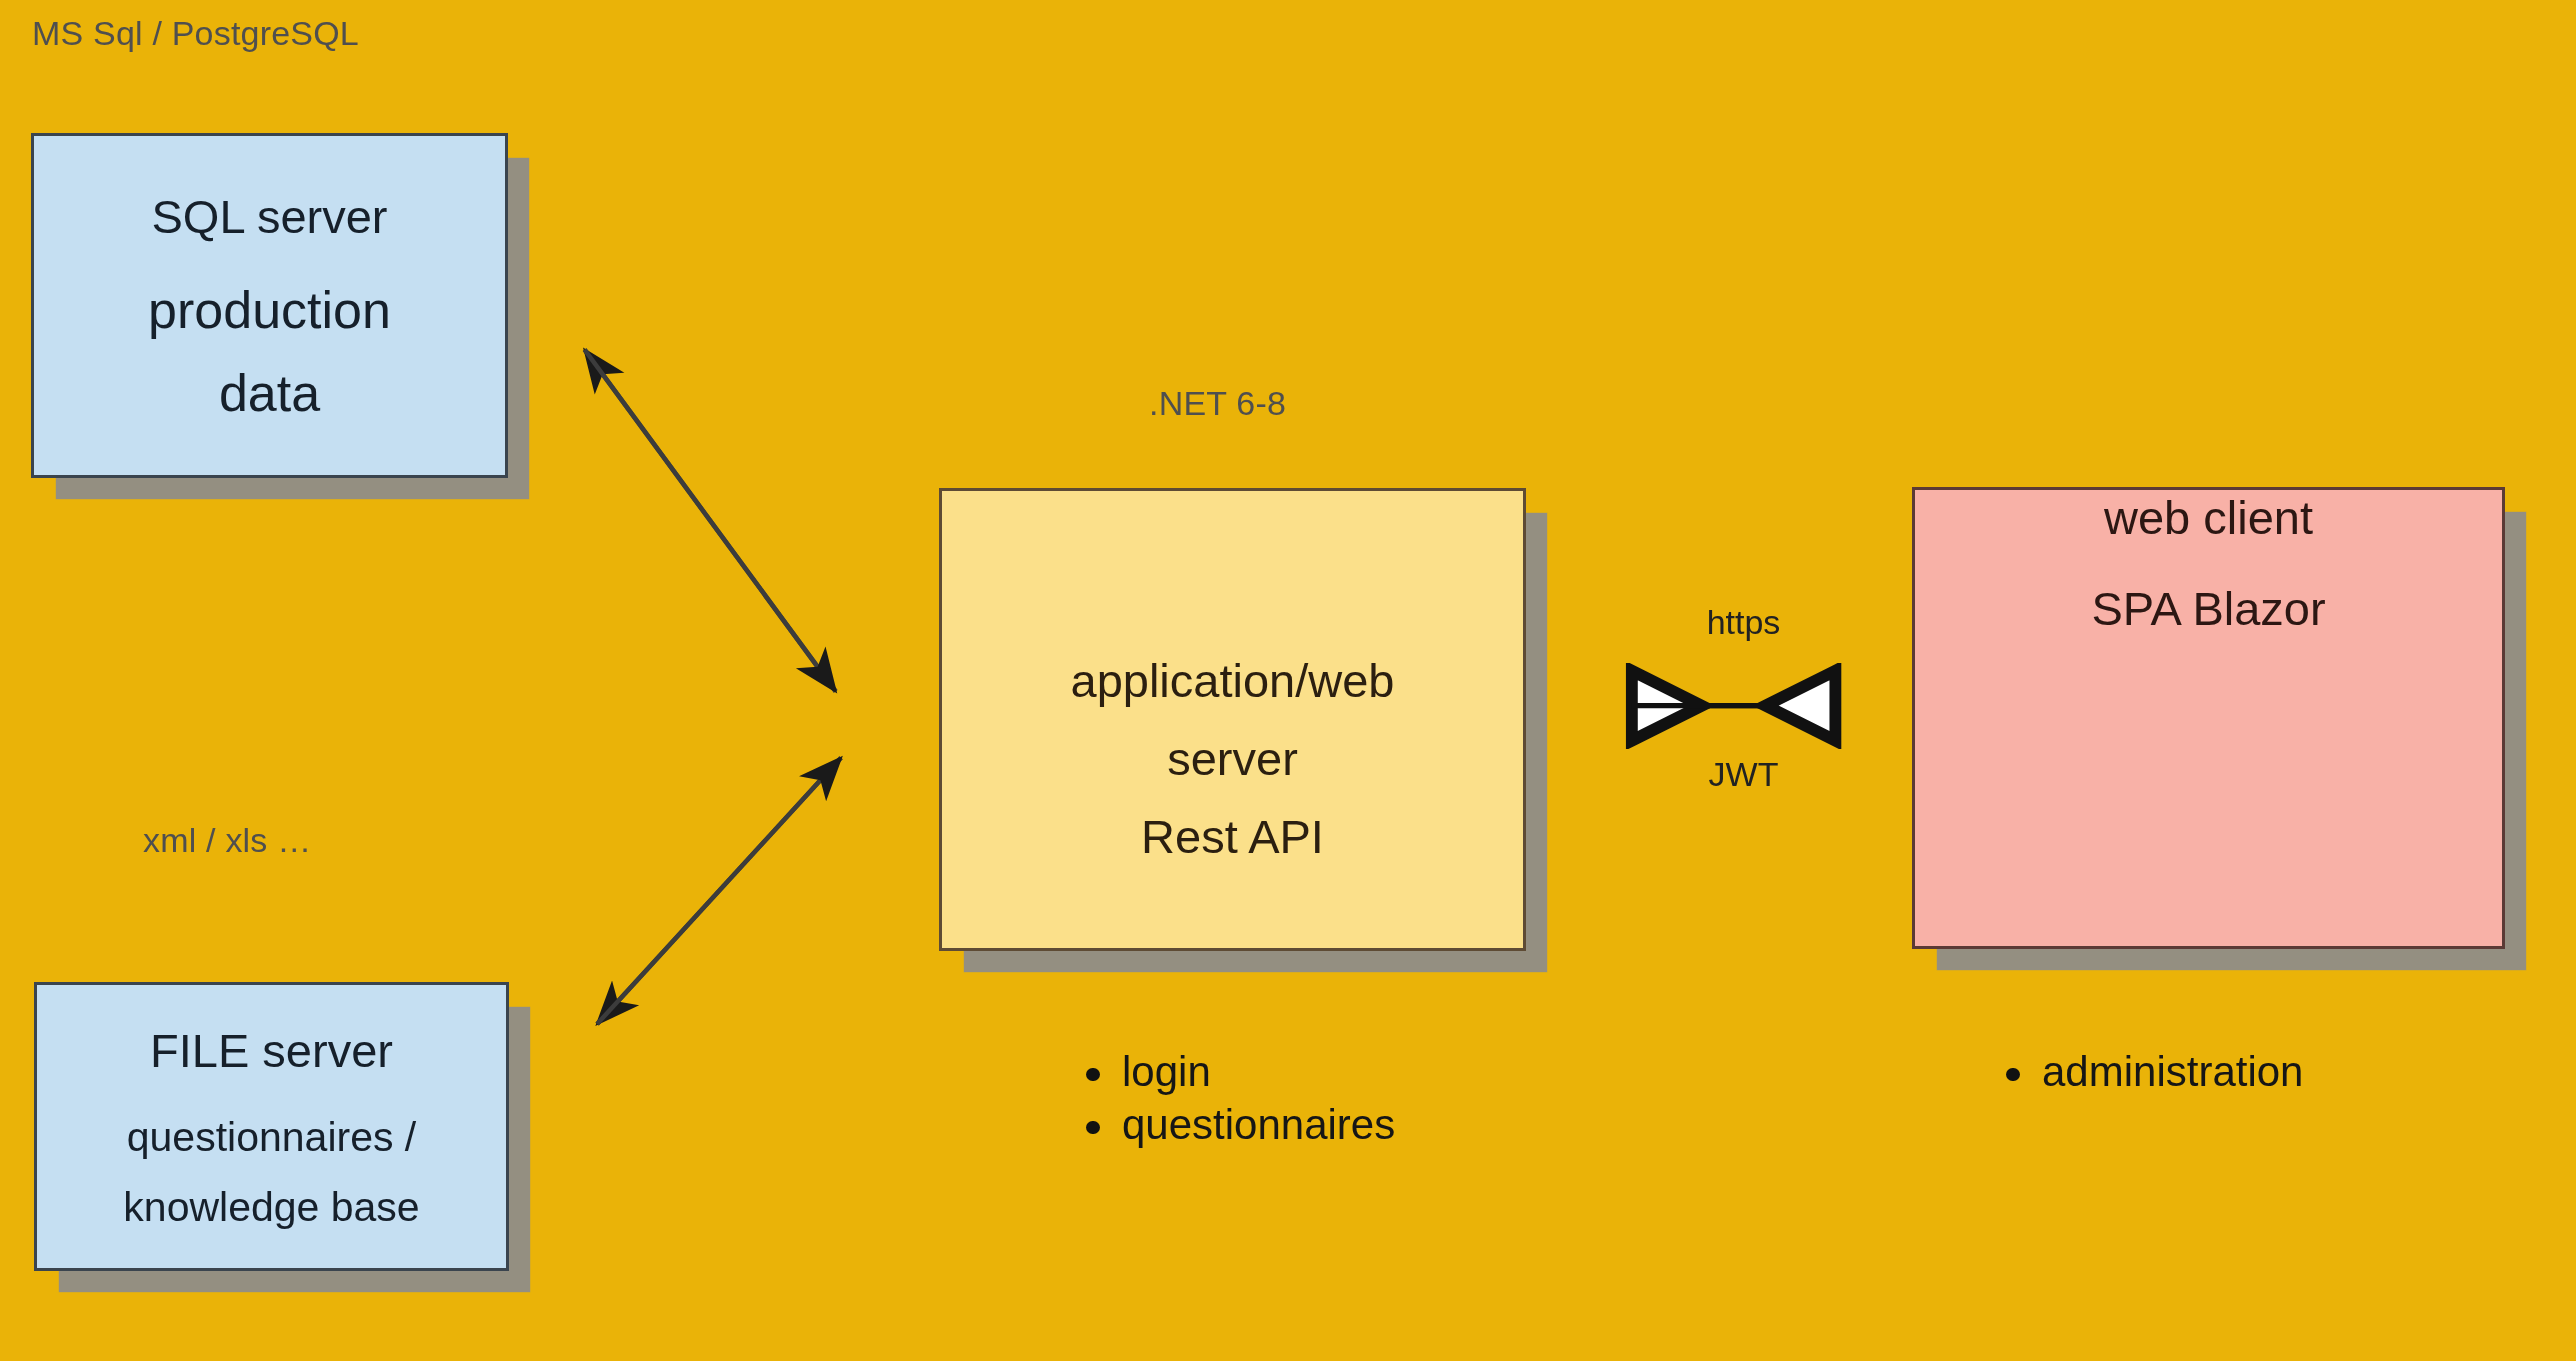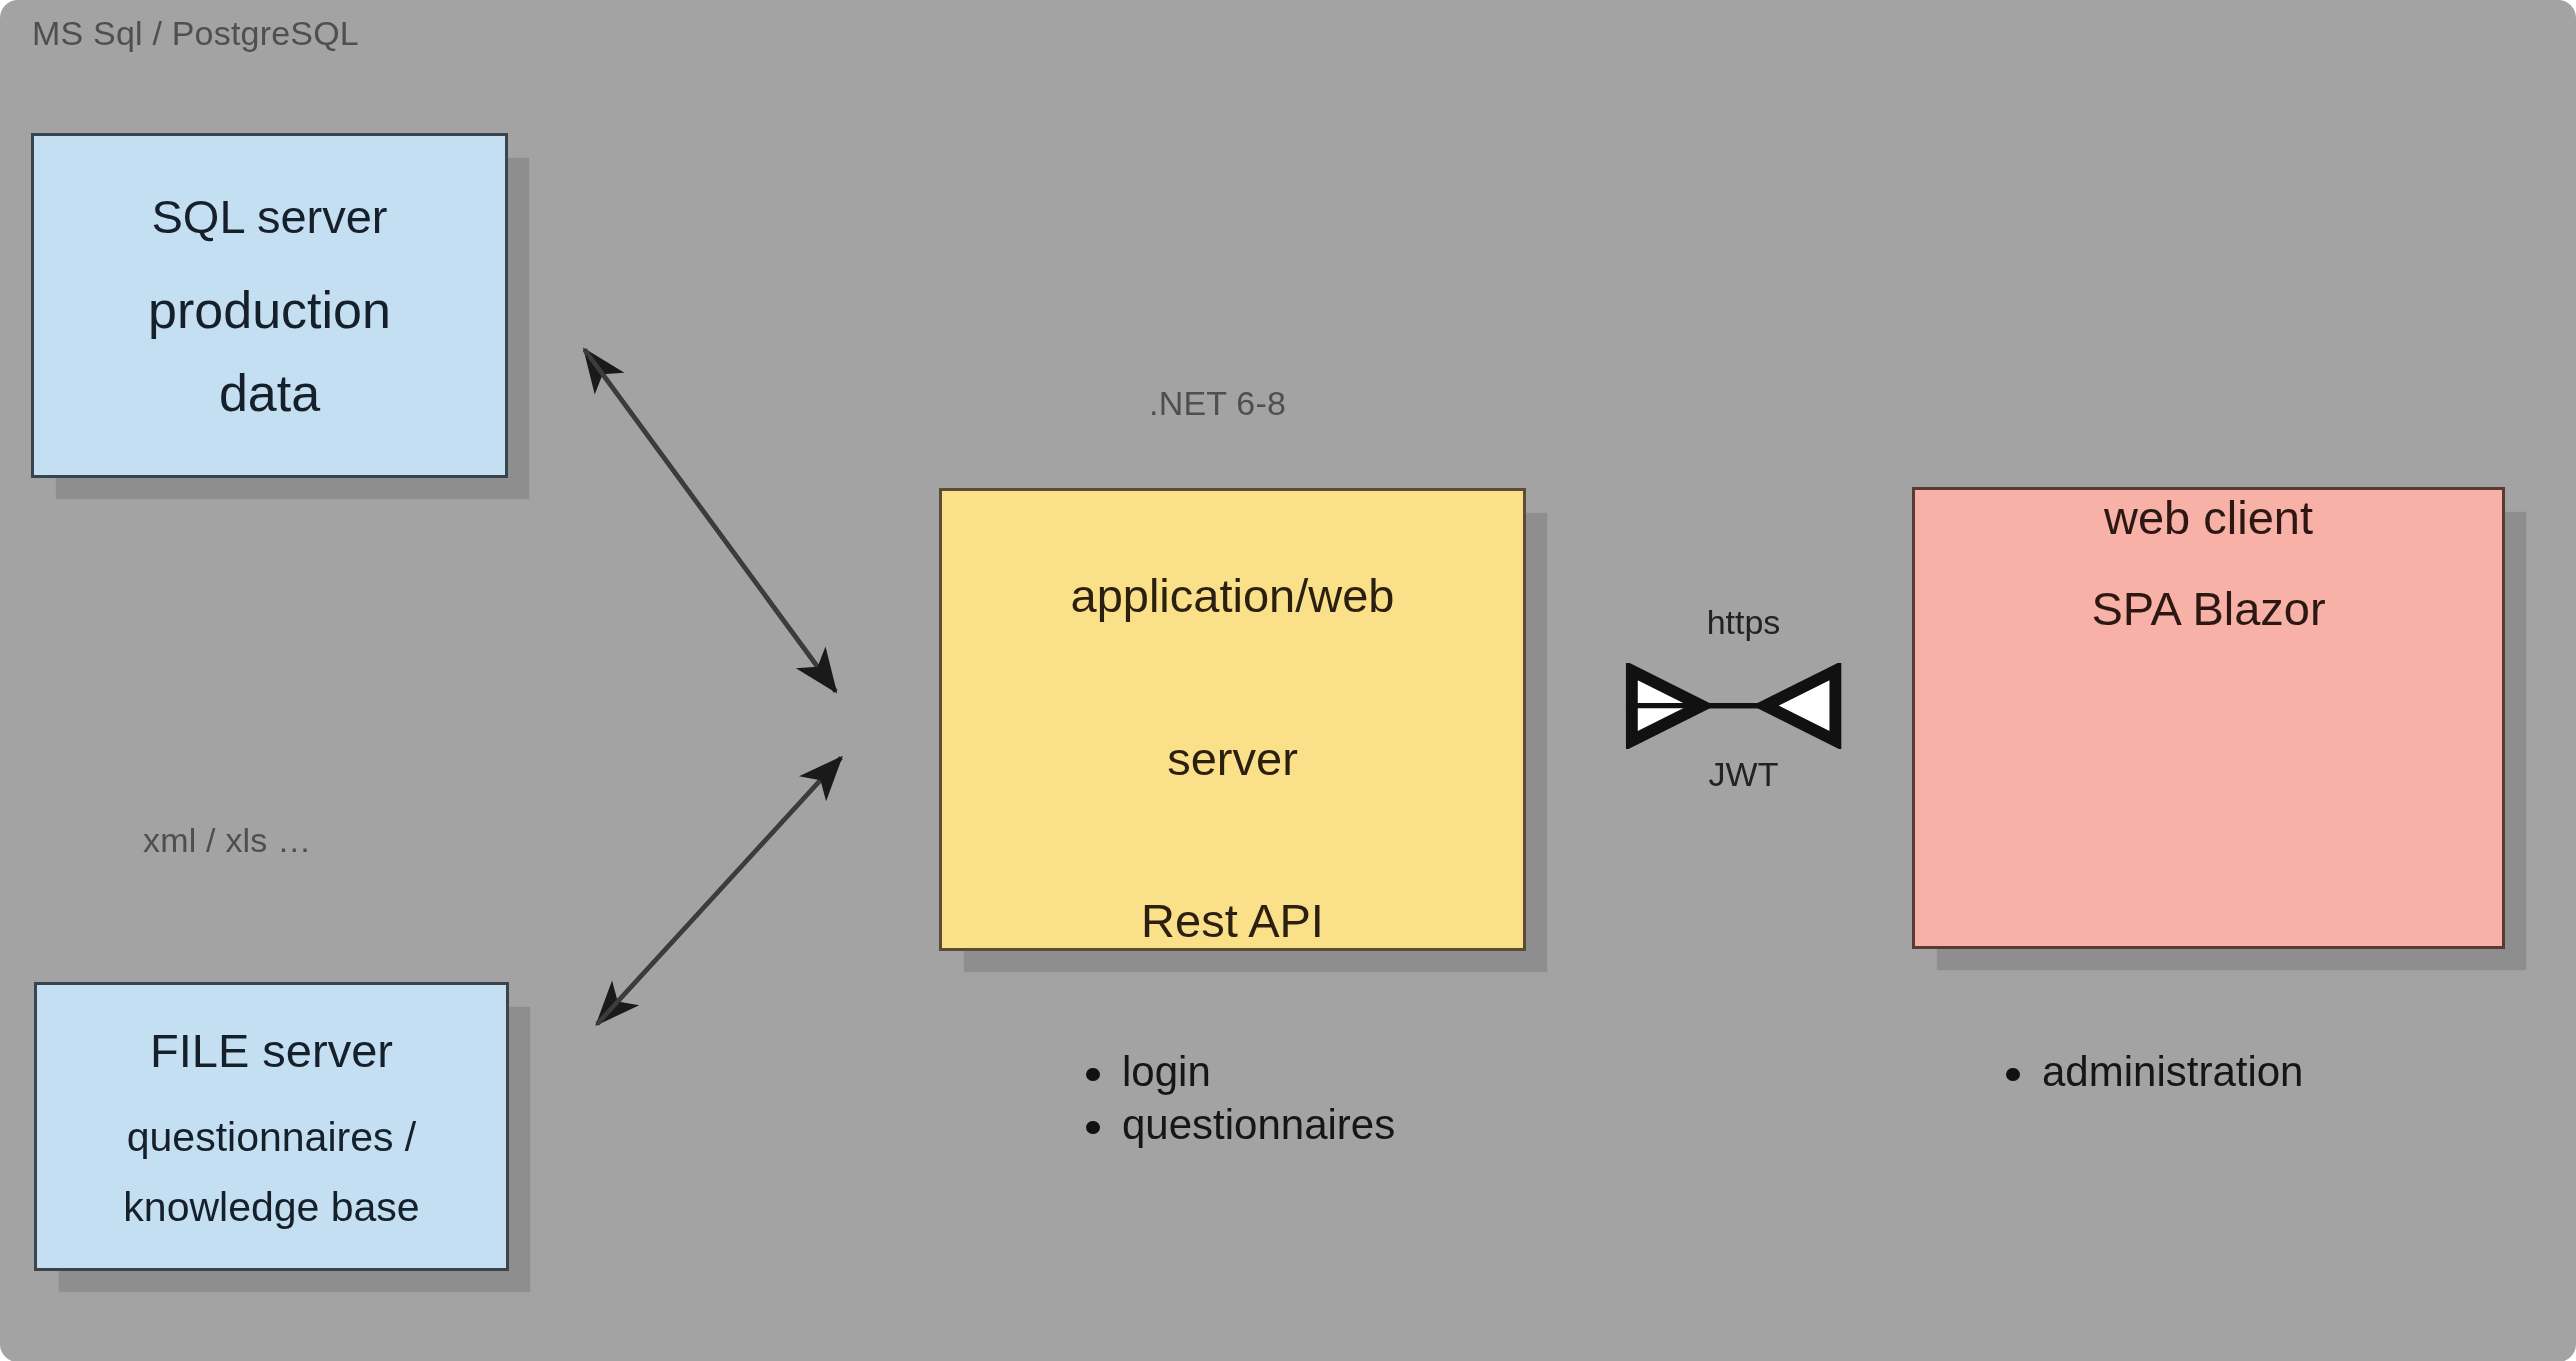--- a/index.html
+++ b/index.html
@@ -10,23 +10,22 @@
   }
   body {
     font-family: "Liberation Sans", sans-serif;
     color: #1a1a1a;
   }
 
   #canvas {
     position: relative;
     width: 2576px;
     height: 1362px;
-    background: #a3a3a3;
+    background: #eab308;
     overflow: hidden;
-    border-radius: 18px;
   }
 
   
   .node {
     position: absolute;
     box-sizing: border-box;
     display: flex;
     flex-direction: column;
     align-items: center;
     justify-content: center;
@@ -137,21 +136,21 @@
   </div>
 
   <div class="node node-blue" style="left:34px; top:982px; width:475px; height:289px;">
     <span class="line t-title">FILE server</span>
     <span class="gap-md"></span>
     <span class="line t-small">questionnaires /</span>
     <span class="gap-sm"></span>
     <span class="line t-small">knowledge base</span>
   </div>
 
-  <div class="node node-yellow" style="left:939px; top:488px; width:587px; height:463px; justify-content:space-between; padding-top:77px;">
+  <div class="node node-yellow" style="left:939px; top:488px; width:587px; height:463px; justify-content:center; padding-top:77px;">
     <span class="line t-title">application/web</span>
     <span class="gap-sm"></span>
     <span class="line t-title">server</span>
     <span class="gap-sm"></span>
     <span class="line t-title">Rest API</span>
   </div>
 
   <div class="node node-pink" style="left:1912px; top:487px; width:593px; height:462px; justify-content:flex-start; ">
     <span class="line t-title">web client</span>
     <span class="gap-md"></span>

